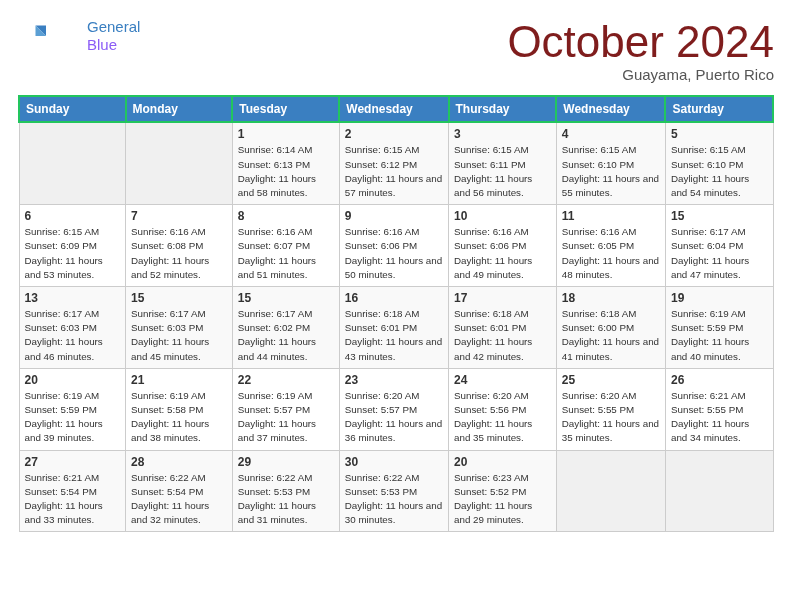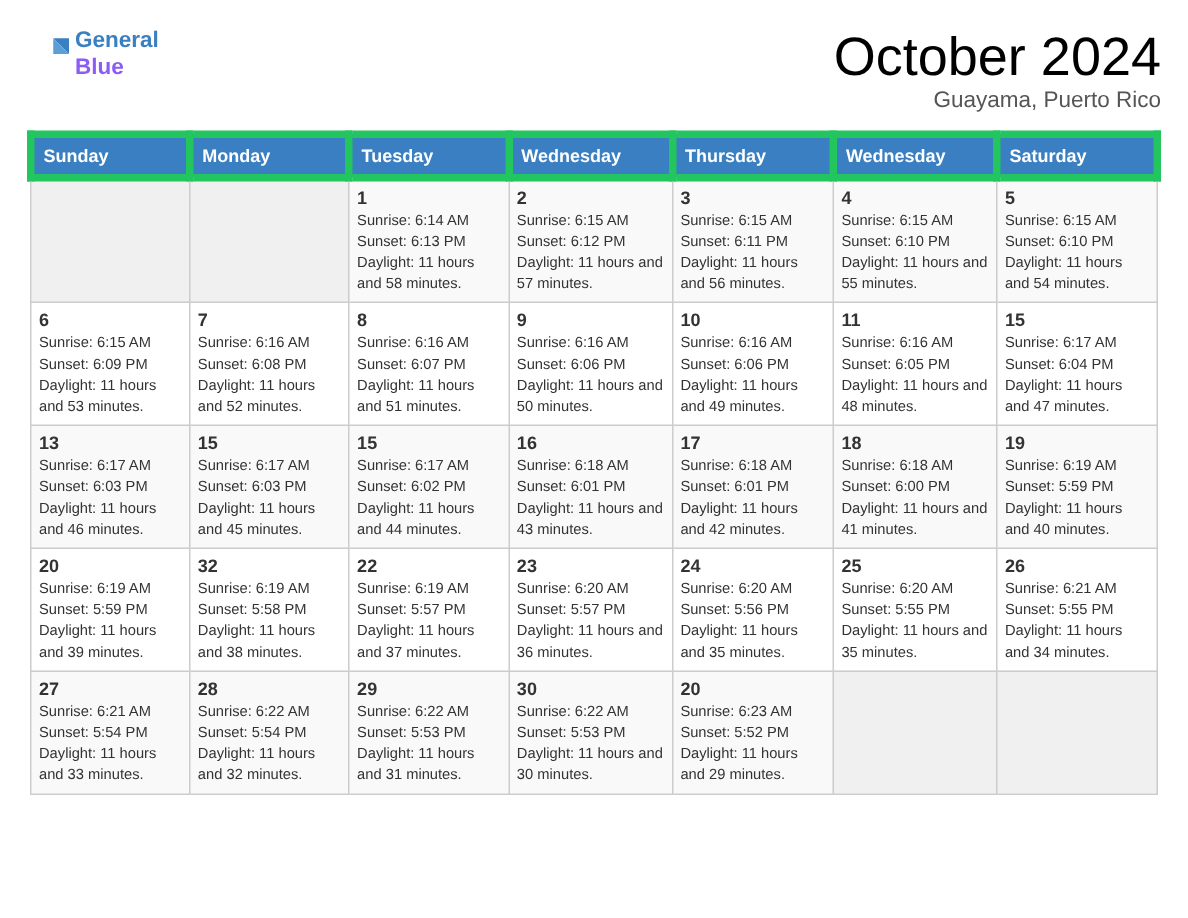--- a/index.html
+++ b/index.html
@@ -22,59 +22,60 @@
       align-items: flex-start;
       margin-bottom: 12px;
     }
     .logo {
       display: flex;
       align-items: center;
       gap: 4px;
     }
     .logo-text {
       font-size: 15px;
-      font-weight: bold;
+      font-weight: normal;
       color: #333;
       line-height: 1.2;
+      margin-left: 37px;
     }
     .logo-text span {
       color: #3a7fc1;
     }
     .logo-icon {
       width: 28px;
       height: 28px;
     }
     .title-block {
       text-align: right;
     }
     .month-title {
-      font-size: 36px;
+      font-size: 44px;
       font-weight: 300;
-      color: #000000;
+      color: #7f1d1d;
       line-height: 1.1;
     }
     .location-title {
       font-size: 15px;
       color: #555;
       font-weight: normal;
       text-align: right;
     }
     .calendar {
       width: 100%;
       border-collapse: collapse;
       font-size: 10.5px;
     }
     .calendar thead th {
       background: #3a7fc1;
       color: #fff;
       font-weight: bold;
       text-align: left;
       padding: 5px 6px;
       font-size: 12px;
-      border: 5px solid #22c55e;
+      border: 2px solid #22c55e;
     }
     .calendar tbody td {
       border: 1px solid #ccc;
       vertical-align: top;
       padding: 4px 5px;
       width: 113px;
       min-height: 80px;
       background: #fff;
     }
     .calendar tbody tr:nth-child(odd) td {
@@ -177,21 +178,21 @@
           <td><span class="day-num">17</span>
 <span class="day-info">Sunrise: 6:18 AM<br>Sunset: 6:01 PM<br>Daylight: 11 hours and 42 minutes.</span></td>
           <td><span class="day-num">18</span>
 <span class="day-info">Sunrise: 6:18 AM<br>Sunset: 6:00 PM<br>Daylight: 11 hours and 41 minutes.</span></td>
           <td><span class="day-num">19</span>
 <span class="day-info">Sunrise: 6:19 AM<br>Sunset: 5:59 PM<br>Daylight: 11 hours and 40 minutes.</span></td>
         </tr>
         <tr>
           <td><span class="day-num">20</span>
 <span class="day-info">Sunrise: 6:19 AM<br>Sunset: 5:59 PM<br>Daylight: 11 hours and 39 minutes.</span></td>
-          <td><span class="day-num">32</span>
+          <td><span class="day-num">21</span>
 <span class="day-info">Sunrise: 6:19 AM<br>Sunset: 5:58 PM<br>Daylight: 11 hours and 38 minutes.</span></td>
           <td><span class="day-num">22</span>
 <span class="day-info">Sunrise: 6:19 AM<br>Sunset: 5:57 PM<br>Daylight: 11 hours and 37 minutes.</span></td>
           <td><span class="day-num">23</span>
 <span class="day-info">Sunrise: 6:20 AM<br>Sunset: 5:57 PM<br>Daylight: 11 hours and 36 minutes.</span></td>
           <td><span class="day-num">24</span>
 <span class="day-info">Sunrise: 6:20 AM<br>Sunset: 5:56 PM<br>Daylight: 11 hours and 35 minutes.</span></td>
           <td><span class="day-num">25</span>
 <span class="day-info">Sunrise: 6:20 AM<br>Sunset: 5:55 PM<br>Daylight: 11 hours and 35 minutes.</span></td>
           <td><span class="day-num">26</span>

